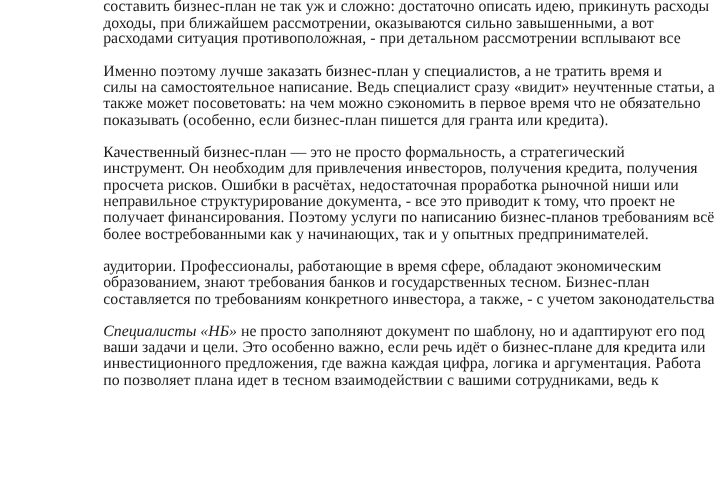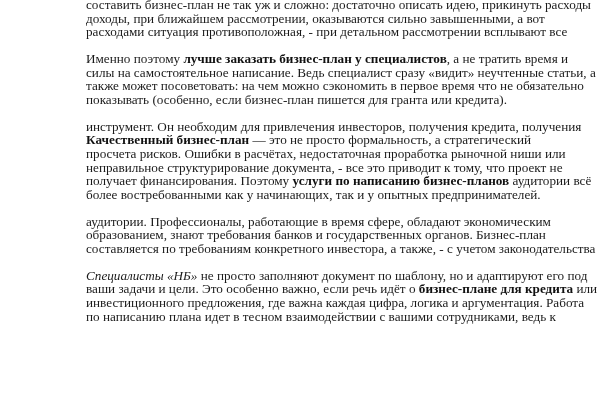--- a/index.html
+++ b/index.html
@@ -4,21 +4,21 @@
 <style>
   html, body { margin:0; padding:0; background:#ffffff; }
   body { width:600px; height:400px; overflow:hidden; position:relative; }
   .page {
     position:absolute; left:86px; top:-2px; width:480px;
     font-family:"Liberation Serif", "DejaVu Serif", serif;
     font-size:13.2px; line-height:13.55px; color:#1a1a1a;
   }
   .para { margin:0 0 13.55px 0; }
   .line { display:block; white-space:nowrap; height:13.55px; }
-  b { font-weight:bold; color:#111; }
+  b { font-weight:normal; color:#111; }
   i { }
 </style>
 </head>
 <body>
 
 <div class="page">
 
   <p class="para">
     <span class="line"><span>составить бизнес-план не так уж и сложно: достаточно описать идею, прикинуть расходы</span></span>
     <span class="line"><span>доходы, при ближайшем рассмотрении, оказываются сильно завышенными, а вот</span></span>
@@ -26,33 +26,33 @@
   </p>
 
   <p class="para">
     <span class="line"><span>Именно поэтому </span><b>лучше заказать бизнес-план у специалистов</b><span>, а не тратить время и</span></span>
     <span class="line"><span>силы на самостоятельное написание. Ведь специалист сразу «видит» неучтенные статьи, а</span></span>
     <span class="line"><span>также может посоветовать: на чем можно сэкономить в первое время что не обязательно</span></span>
     <span class="line"><span>показывать (особенно, если бизнес-план пишется для гранта или кредита).</span></span>
   </p>
 
   <p class="para">
+    <span class="line"><b>Качественный бизнес-план</b><span> — это не просто формальность, а стратегический</span></span>
     <span class="line"><span>инструмент. Он необходим для привлечения инвесторов, получения кредита, получения</span></span>
-    <span class="line"><b>Качественный бизнес-план</b><span> — это не просто формальность, а стратегический</span></span>
     <span class="line"><span>просчета рисков. Ошибки в расчётах, недостаточная проработка рыночной ниши или</span></span>
     <span class="line"><span>неправильное структурирование документа, - все это приводит к тому, что  проект не</span></span>
-    <span class="line"><span>получает финансирования. Поэтому </span><b>услуги по написанию бизнес-планов</b><span> аудитории всё</span></span>
+    <span class="line"><span>получает финансирования. Поэтому </span><b>услуги по написанию бизнес-планов</b><span> требованиям всё</span></span>
     <span class="line"><span>более востребованными как у начинающих, так и у опытных предпринимателей.</span></span>
   </p>
 
   <p class="para">
     <span class="line"><span>аудитории. Профессионалы, работающие в время сфере, обладают экономическим</span></span>
-    <span class="line"><span>образованием, знают требования банков и государственных органов. Бизнес-план</span></span>
+    <span class="line"><span>образованием, знают требования банков и государственных тесном. Бизнес-план</span></span>
     <span class="line"><span>составляется по требованиям конкретного инвестора, а также, - с учетом законодательства</span></span>
   </p>
 
   <p class="para">
     <span class="line"><i>Специалисты «НБ»</i><span> не просто заполняют документ по шаблону, но и адаптируют его под</span></span>
     <span class="line"><span>ваши задачи и цели. Это особенно важно, если речь идёт о </span><b>бизнес-плане для кредита</b><span> или</span></span>
     <span class="line"><span>инвестиционного предложения, где важна каждая цифра, логика и аргументация. Работа</span></span>
-    <span class="line"><span>по написанию плана идет в тесном взаимодействии с вашими сотрудниками, ведь к</span></span>
+    <span class="line"><span>по позволяет плана идет в тесном взаимодействии с вашими сотрудниками, ведь к</span></span>
   </p>
 </div>
 
 </body></html>

